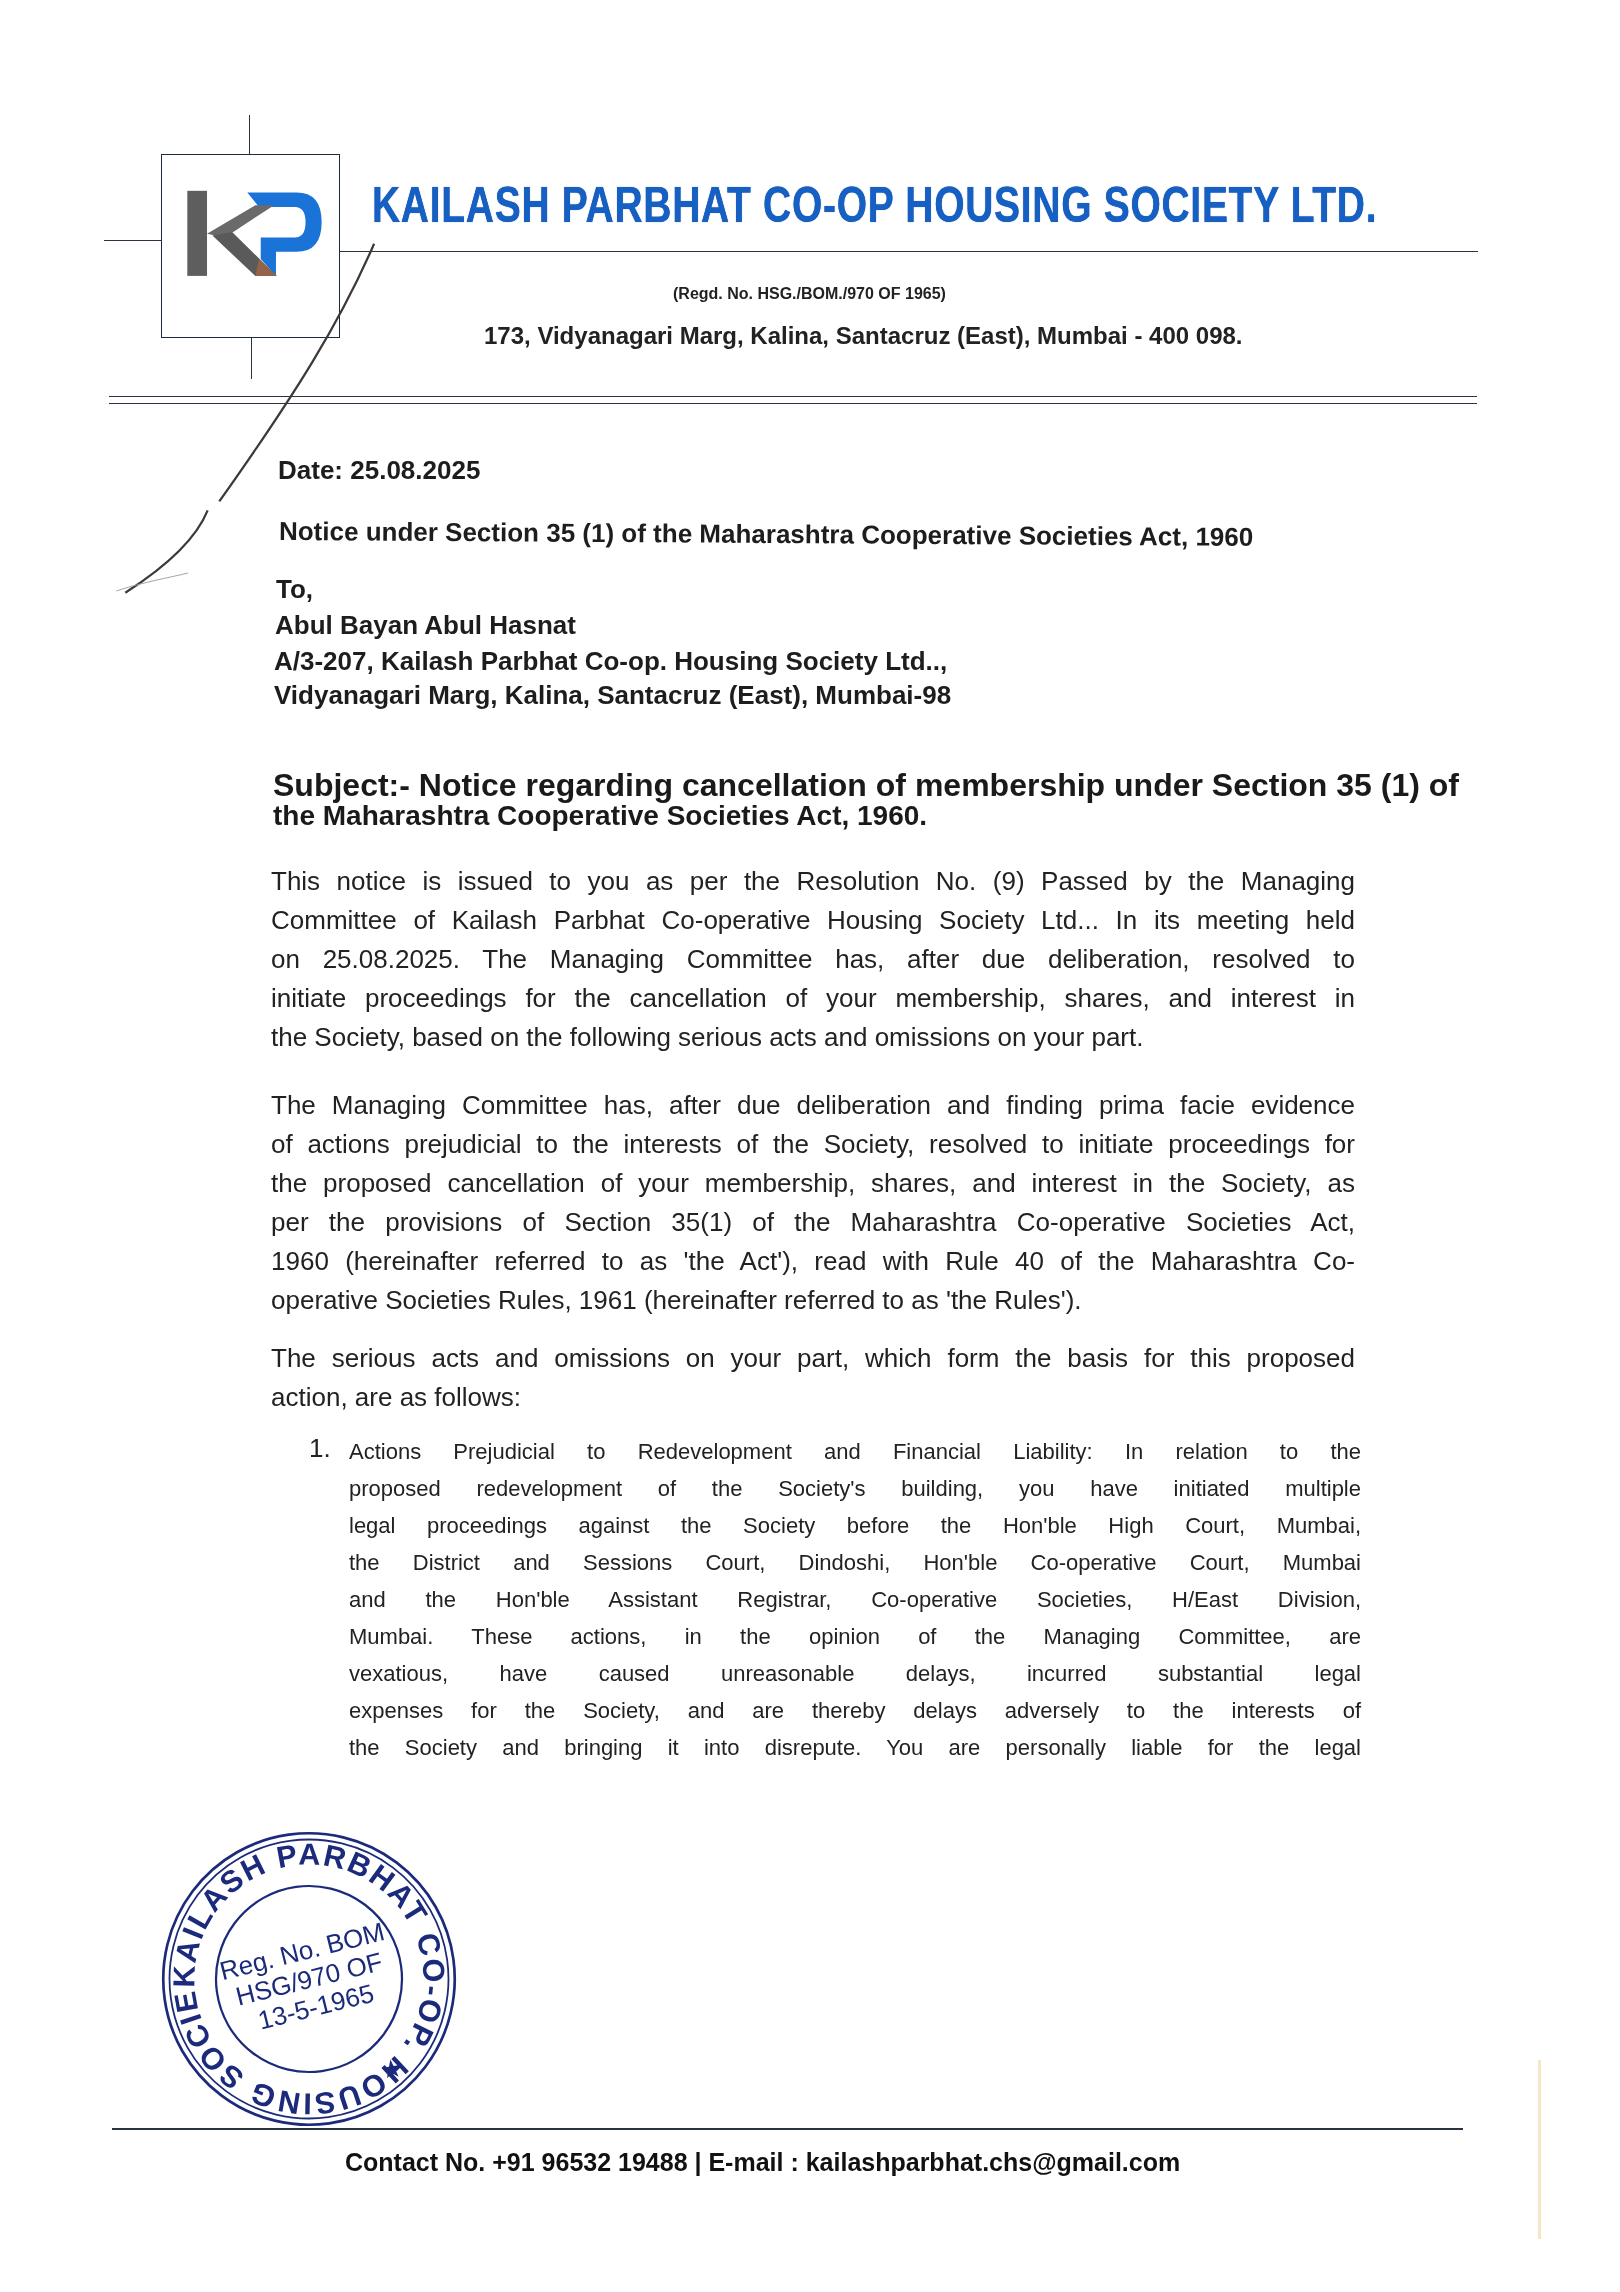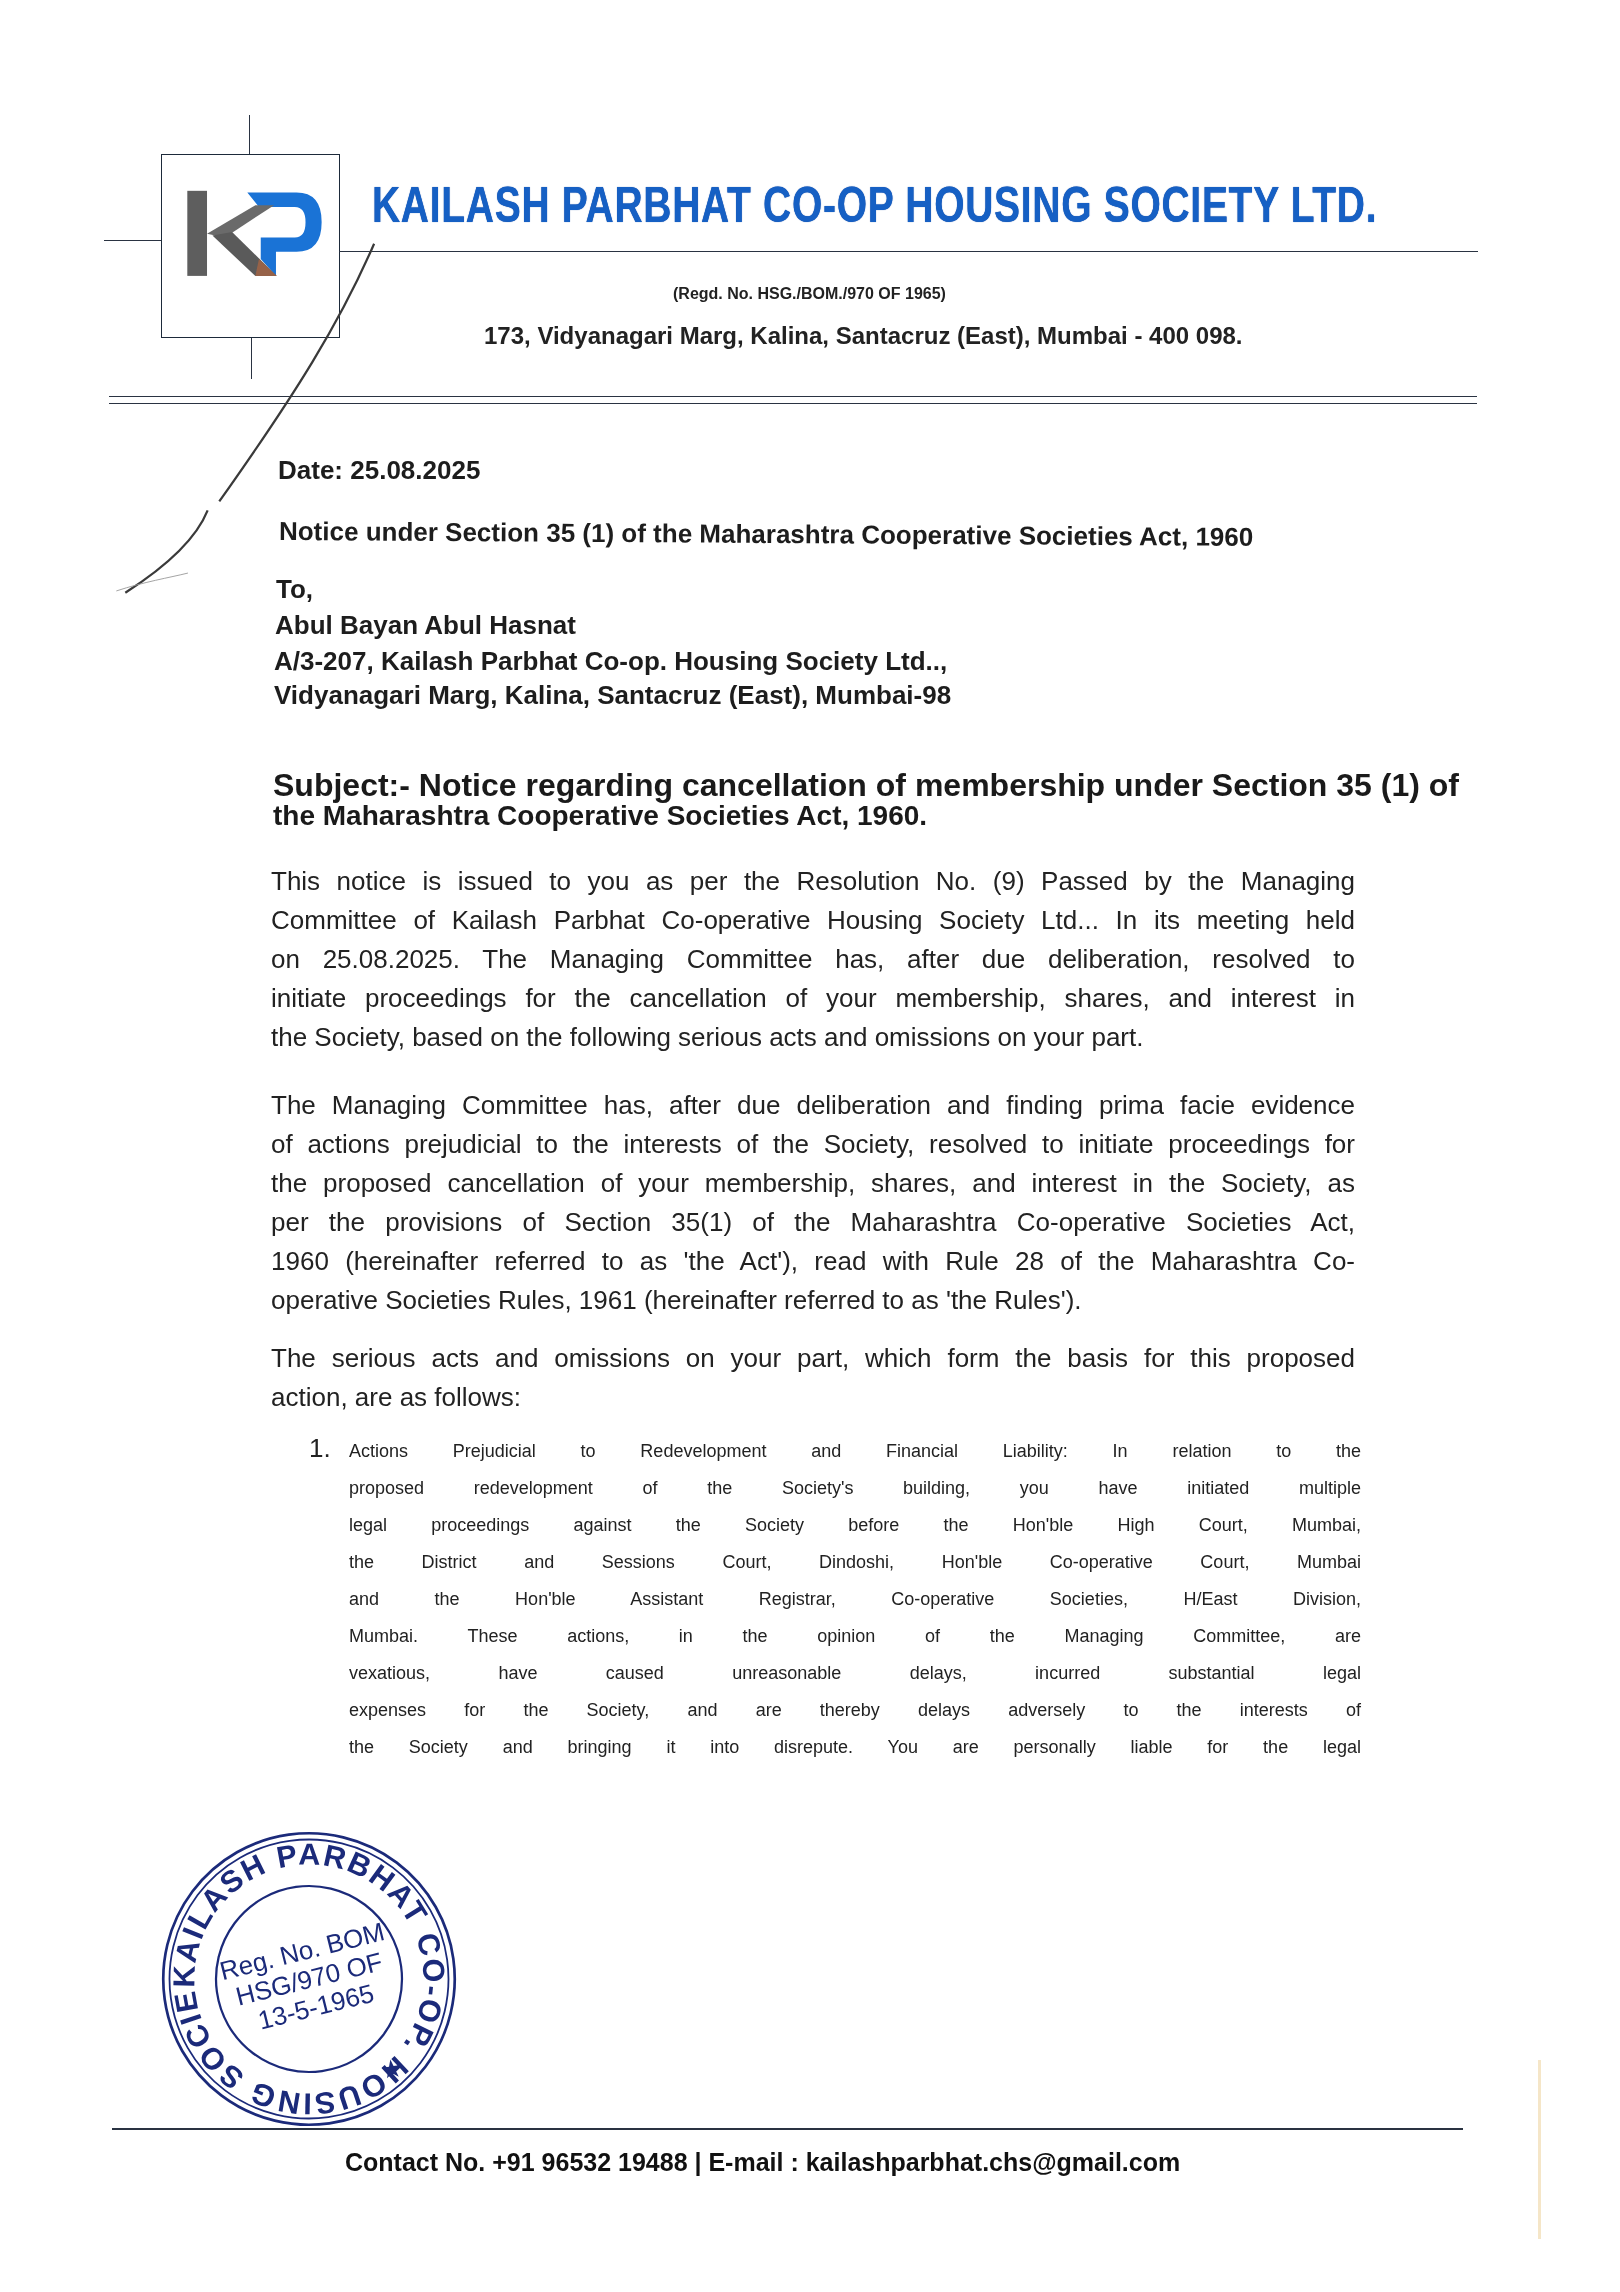--- a/index.html
+++ b/index.html
@@ -10,21 +10,21 @@
   .hline { height: 0; border-top: 1.8px solid #2a3342; }
   .vline { width: 0; border-left: 1.8px solid #2a3342; }
   .title { left: 372px; top: 176px; font-size: 50px; font-weight: bold; color: #1660c4; letter-spacing: 0.9px; transform: scaleX(0.78); transform-origin: left top; white-space: nowrap; text-shadow: 0 0 0.9px #0b3f99; }
   
   .text { font-size: 26px; line-height: 38px; color: #1d1d1d; white-space: nowrap; }
   .bold { font-weight: bold; }
   .para { left: 271px; width: 1084px; font-size: 26px; line-height: 39px; color: #222; text-align: justify; text-align-last: left; }
   .para .ln { display: block; white-space: nowrap; text-align: justify; text-align-last: justify; }
   .para .ln.last { text-align-last: left; }
   .list-num { font-size: 26px; color: #222; }
-  .list-body { left: 349px; width: 1012px; font-size: 18px; line-height: 37px; color: #222; }
+  .list-body { left: 349px; width: 1012px; font-size: 22px; line-height: 37px; color: #222; }
   .list-body .ln { display: block; white-space: nowrap; text-align-last: justify; }
   .list-body .ln.last { text-align-last: left; }
   .footer { left: 345px; top: 2148px; font-size: 25px; font-weight: bold; color: #111; white-space: nowrap; }
   .stamp { left: 157px; top: 1827px; width: 304px; height: 304px; }
 </style>
 </head>
 <body>
 
 <div>
 
@@ -82,21 +82,21 @@
     <span class="ln">on 25.08.2025. The Managing Committee has, after due deliberation, resolved to</span>
     <span class="ln">initiate proceedings for the cancellation of your membership, shares, and interest in</span>
     <span class="ln last">the Society, based on the following serious acts and omissions on your part.</span>
   </div>
 
   <div class="abs para" style="top:1086px;">
     <span class="ln">The Managing Committee has, after due deliberation and finding prima facie evidence</span>
     <span class="ln">of actions prejudicial to the interests of the Society, resolved to initiate proceedings for</span>
     <span class="ln">the proposed cancellation of your membership, shares, and interest in the Society, as</span>
     <span class="ln">per the provisions of Section 35(1) of the Maharashtra Co-operative Societies Act,</span>
-    <span class="ln">1960 (hereinafter referred to as 'the Act'), read with Rule 28 of the Maharashtra Co-</span>
+    <span class="ln">1960 (hereinafter referred to as 'the Act'), read with Rule 40 of the Maharashtra Co-</span>
     <span class="ln last">operative Societies Rules, 1961 (hereinafter referred to as 'the Rules').</span>
   </div>
 
   <div class="abs para" style="top:1339px;">
     <span class="ln">The serious acts and omissions on your part, which form the basis for this proposed</span>
     <span class="ln last">action, are as follows:</span>
   </div>
 
   <div>
     <div class="abs list-num" style="left:309px; top:1433px;">1.</div>

